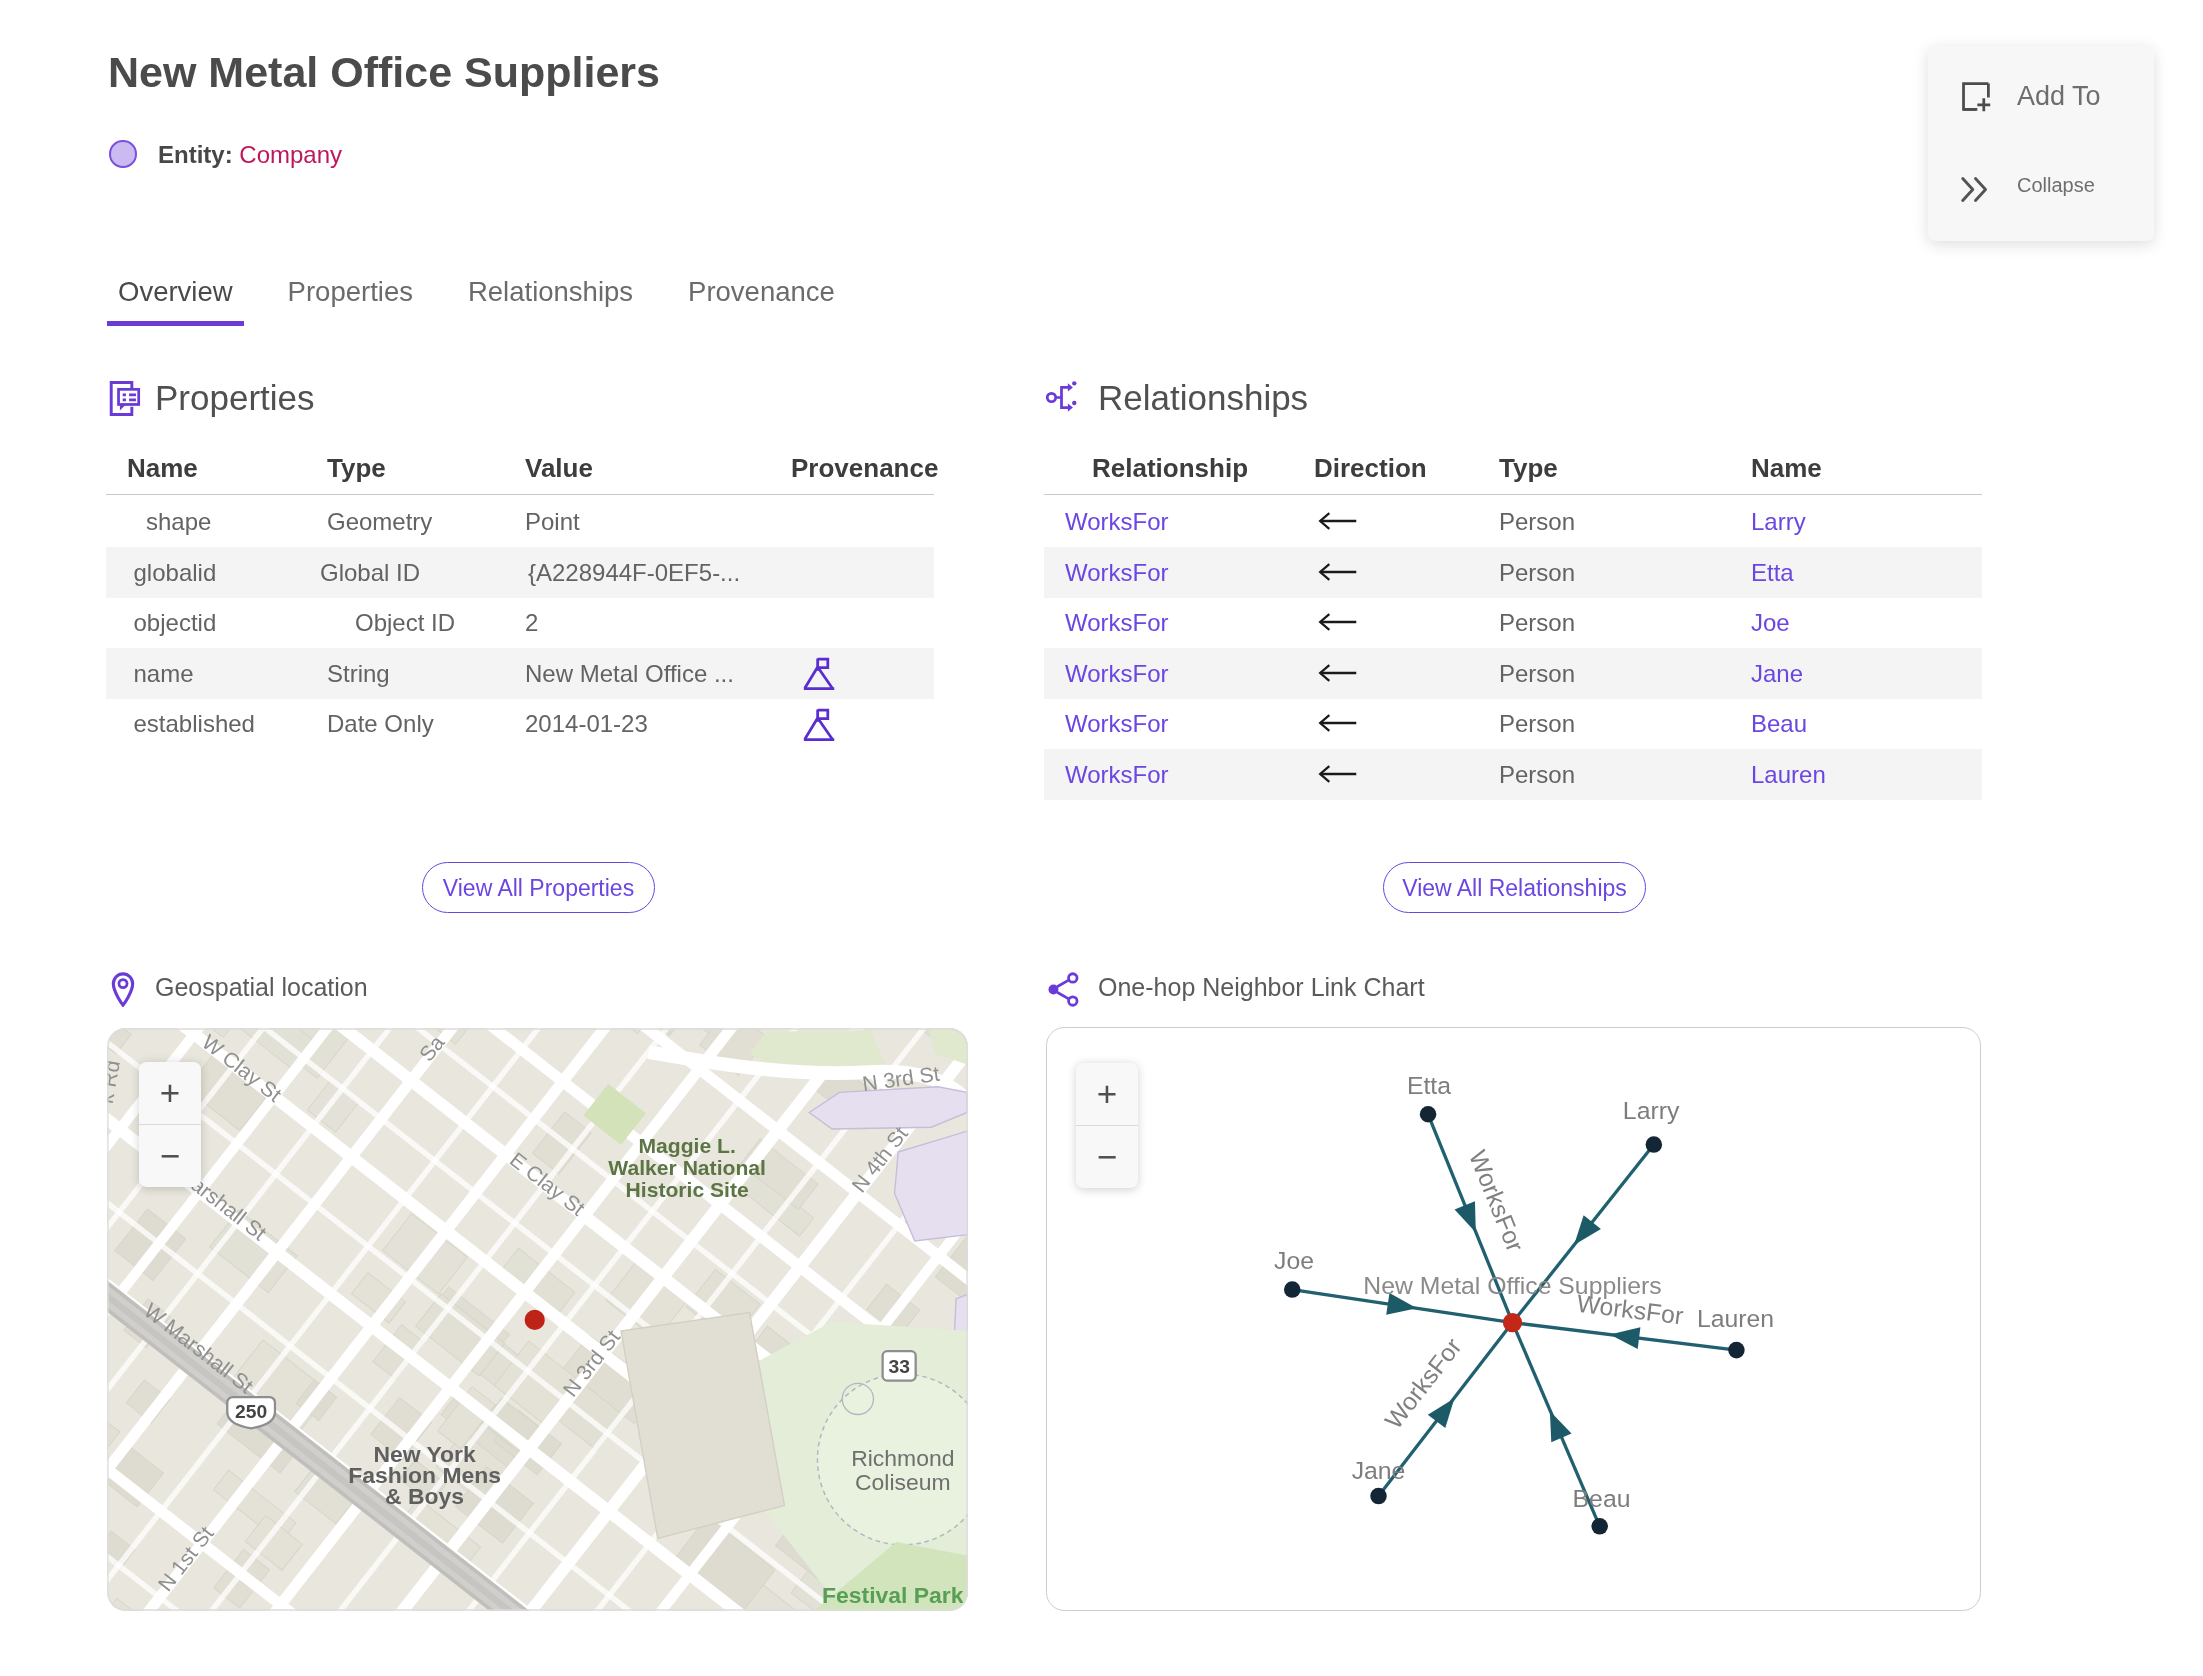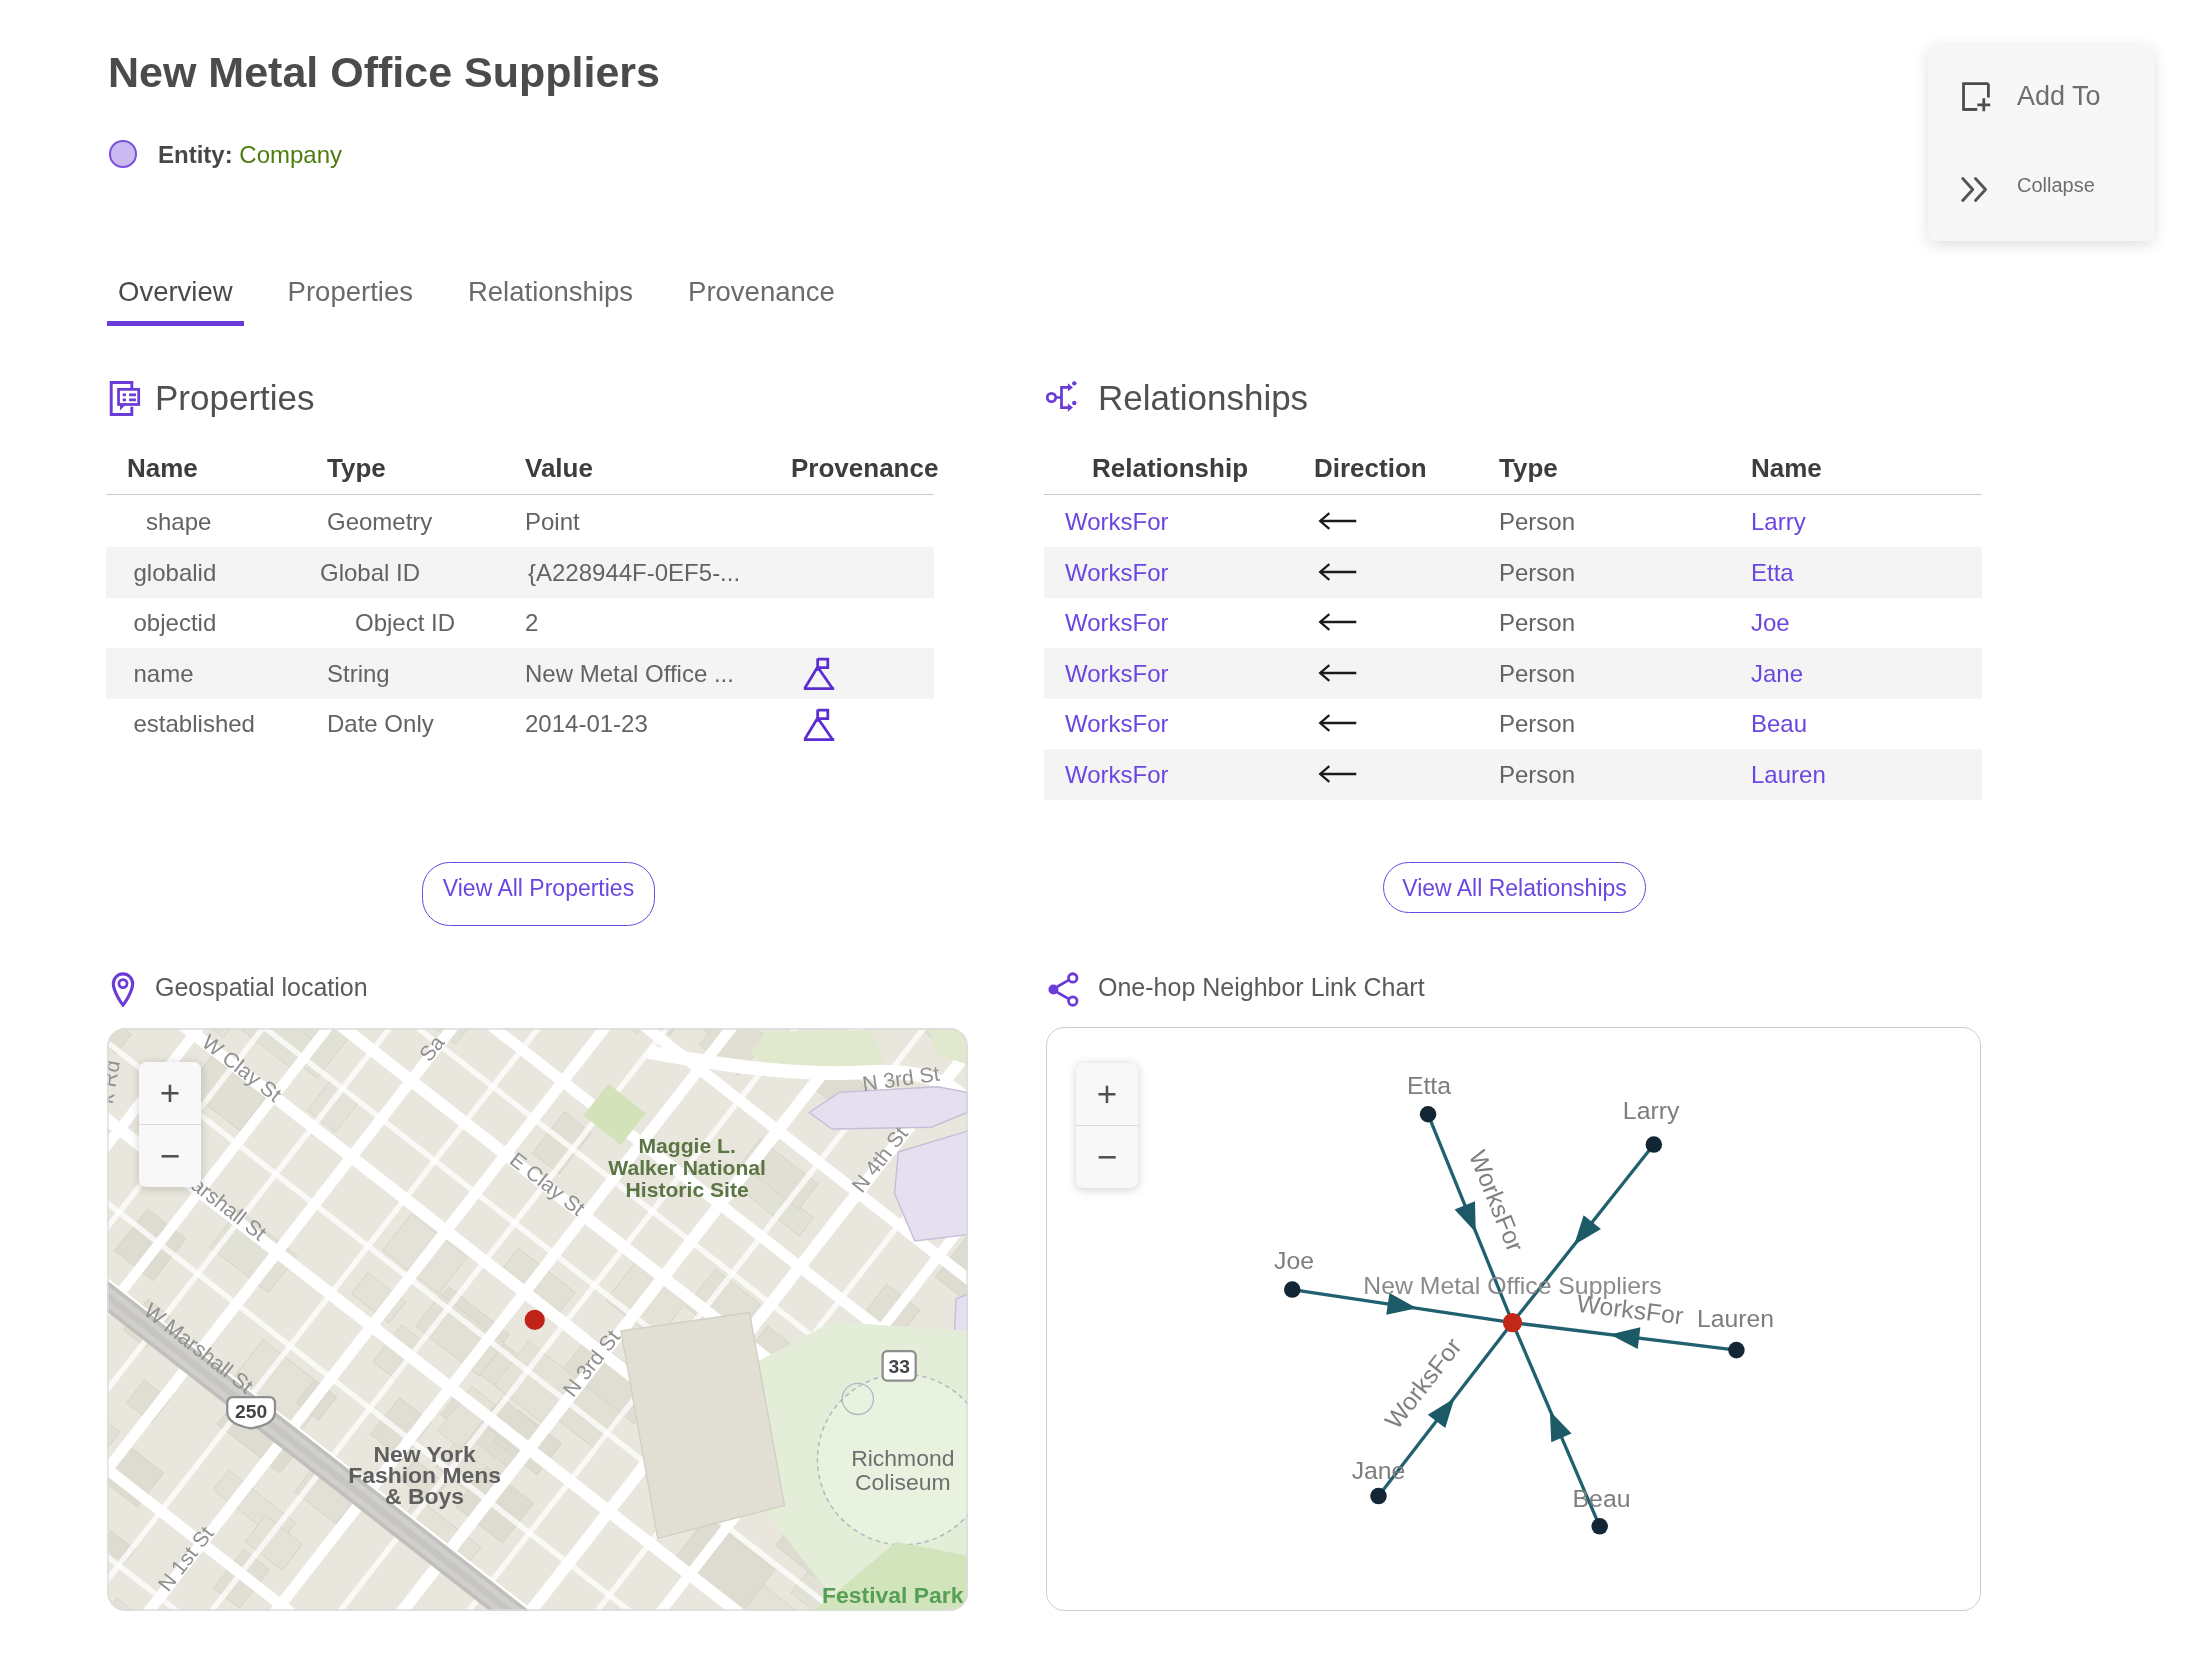--- a/index.html
+++ b/index.html
@@ -17,21 +17,21 @@
   .zoomctl{position:absolute;width:62px;background:#f8f8f8;border-radius:7.3px;box-shadow:0 1.8px 9.2px rgba(0,0,0,0.18);}
   .zoomctl .z{height:62px;line-height:62px;text-align:center;font-size:35px;color:#4f4f4f;}
   .zoomctl .z.first{border-bottom:1.8px solid #d9d9d9;}
 </style>
 </head>
 <body>
 
 <div class="abs" style="left:108px;top:48px;font-size:43px;font-weight:bold;color:#4b4b4b;">New Metal Office Suppliers</div>
 
 <div class="abs" style="left:109px;top:140px;width:27.5px;height:27.5px;border-radius:50%;background:#cbb9f1;border:2.8px solid #7a50dc;box-sizing:border-box;"></div>
-<div class="abs" style="left:158px;top:140px;height:27.5px;line-height:29px;font-size:24px;color:#474747;"><b>Entity:</b> <span style="color:#4d7c0f;">Company</span></div>
+<div class="abs" style="left:158px;top:140px;height:27.5px;line-height:29px;font-size:24px;color:#474747;"><b>Entity:</b> <span style="color:#be185d;">Company</span></div>
 
 <div class="abs" style="left:1928px;top:46px;width:226px;height:195px;background:#f7f7f7;border-radius:7.3px;box-shadow:0 3.7px 14.7px rgba(0,0,0,0.13);"></div>
 <svg class="abs" style="left:1958px;top:79px;" width="35" height="35" viewBox="0 0 38 38" fill="none">
   <path d="M33 5 H6 V33 H20" stroke="#4c4c4c" stroke-width="3"></path>
   <path d="M6 33 H21 M33 5 V20" stroke="#4c4c4c" stroke-width="3"></path>
   <path d="M28 21 V35 M21 28 H35" stroke="#4c4c4c" stroke-width="3"></path>
 </svg>
 <div class="abs" style="left:2017px;top:81px;font-size:27px;color:#6e6e6e;">Add To</div>
 <svg class="abs" style="left:1959px;top:174px;" width="33" height="31" viewBox="0 0 36 34" fill="none">
   <path d="M4 5 L15 17 L4 29" stroke="#545454" stroke-width="3.2" stroke-linecap="round" stroke-linejoin="round"></path>
@@ -91,21 +91,21 @@
 
   <svg class="abs" style="left:696px;top:213px;" width="35" height="35" viewBox="0 0 38 38" fill="none">
     <path d="M3 35 L17 12 M17 12 L33 35 M2 35.3 H35" stroke="#5b2dd1" stroke-width="3"></path>
     <path d="M17 16 V2.6 M17 3.4 H28 V12.6 H17" stroke="#5b2dd1" stroke-width="3"></path>
   </svg>
   <svg class="abs" style="left:696px;top:264px;" width="35" height="35" viewBox="0 0 38 38" fill="none">
     <path d="M3 35 L17 12 M17 12 L33 35 M2 35.3 H35" stroke="#5b2dd1" stroke-width="3"></path>
     <path d="M17 16 V2.6 M17 3.4 H28 V12.6 H17" stroke="#5b2dd1" stroke-width="3"></path>
   </svg>
 </div>
-<div class="pill" style="left:422px;top:862px;width:233px;height:64px;line-height:51px;box-sizing:border-box;">View All Properties</div>
+<div class="pill" style="left:422px;top:862px;width:233px;height:51px;line-height:51px;box-sizing:border-box;">View All Properties</div>
 
 <div class="abs" style="left:1044px;top:443px;width:938px;height:409px;">
   <div class="abs th" style="left:21px;top:0;line-height:51px;margin-left:27px;">Relationship</div>
   <div class="abs th" style="left:270px;top:0;line-height:51px;">Direction</div>
   <div class="abs th" style="left:455px;top:0;line-height:51px;">Type</div>
   <div class="abs th" style="left:707px;top:0;line-height:51px;">Name</div>
   <div class="abs" style="left:0;top:51px;width:938px;border-top:1.8px solid #c9c9c9;"></div>
   <div class="rowband" style="left:0;top:104px;width:938px;height:51px;"></div>
   <div class="rowband" style="left:0;top:205px;width:938px;height:51px;"></div>
   <div class="rowband" style="left:0;top:306px;width:938px;height:51px;"></div>

